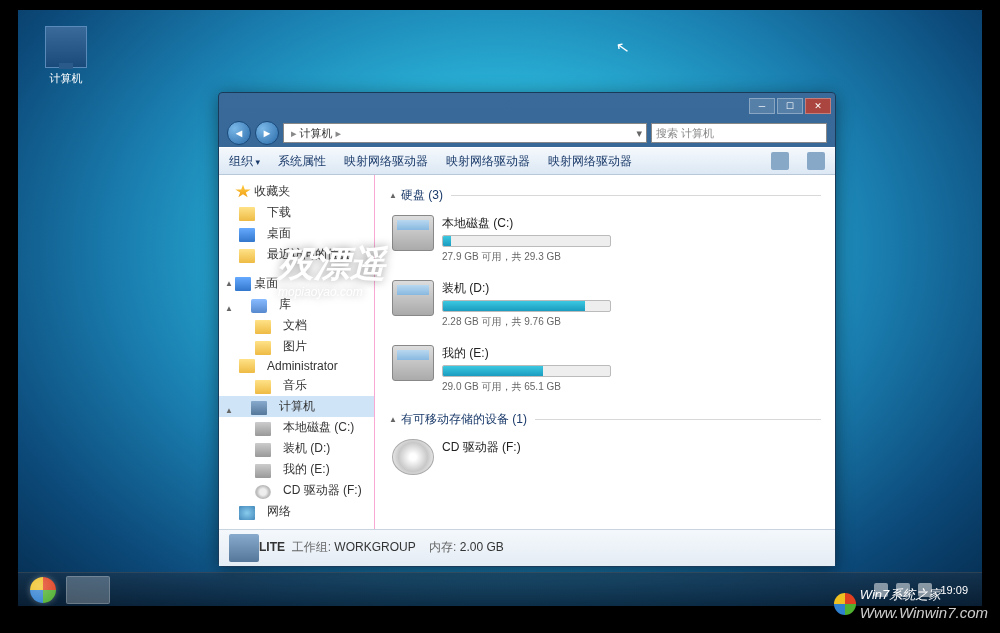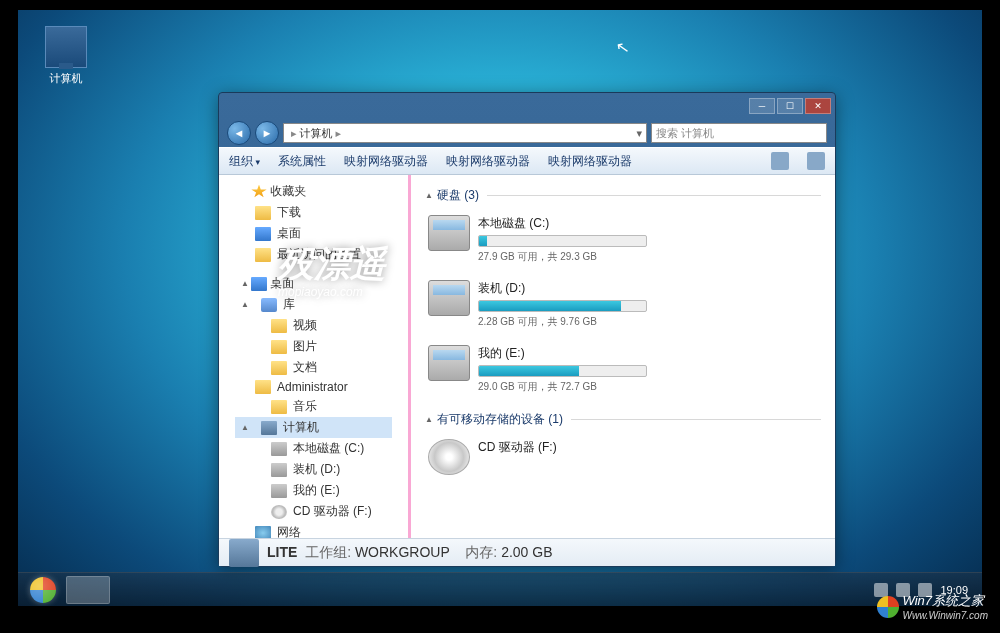--- a/index.html
+++ b/index.html
@@ -18,25 +18,25 @@
 .navbtn { width:24px; height:24px; border-radius:50%; background:radial-gradient(circle at 30% 30%,#7ab8e8,#2a6aa8); border:1px solid #1a4a7a; cursor:pointer; display:flex; align-items:center; justify-content:center; color:#fff; font-size:11px; }
 .addrbar { flex:1; height:20px; background:#fff; border:1px solid #888; display:flex; align-items:center; padding:0 4px; font-size:11px; color:#333; }
 .addrbar .sep { color:#888; margin:0 3px; }
 .searchbox { width:176px; height:20px; background:#fff; border:1px solid #888; display:flex; align-items:center; padding:0 4px; font-size:11px; color:#888;text-align:center; }
 .toolbar { height:28px; background:linear-gradient(#f4f8fc,#dce8f4); border-top:1px solid #fff; border-bottom:1px solid #b8c8d8; display:flex; align-items:center; padding:0 10px; gap:18px; font-size:12px; color:#1a3a6a; }
 .toolbar span { cursor:pointer; }
 .toolbar .dd::after { content:" ▾"; font-size:9px; }
 .toolbar .spacer { flex:1; }
 .toolbar .ticon { width:18px; height:18px; background:#88a8c8; border-radius:2px; cursor:pointer; }
 .body { flex:1; display:flex; background:#fff; min-height:0; }
-.sidebar { width:192px; border-right:3px solid #f9a8d4; overflow:auto; font-size:12px; color:#333; padding:6px 16px; }
+.sidebar { width:156px; border-right:1px solid #f9a8d4; overflow:auto; font-size:12px; color:#333; padding:6px 0; }
 .sidebar .grp { margin-bottom:8px; }
 .sidebar .hdr { display:flex; align-items:center; padding:2px 6px; cursor:pointer; }
 .sidebar .hdr .tw { width:10px; font-size:8px; color:#666; }
-.sidebar .item { display:flex; align-items:center; padding:2px 6px 2px 20px; cursor:pointer; gap:6px; }
+.sidebar .item { display:flex; align-items:flex-end; padding:2px 6px 2px 20px; cursor:pointer; gap:12px; }
 .sidebar .item.sub { padding-left:36px; }
 .sidebar .item.sel { background:#d0e4f8; }
 .sidebar .sico { width:16px; height:14px; flex-shrink:0; }
 .ico-fav { background:linear-gradient(#ffcc44,#ee9911); clip-path:polygon(50% 0,61% 35%,98% 35%,68% 57%,79% 91%,50% 70%,21% 91%,32% 57%,2% 35%,39% 35%); }
 .ico-fold { background:linear-gradient(#ffe288,#eebb44); border-radius:1px; }
 .ico-desk { background:linear-gradient(#66aaff,#3377cc); border-radius:1px; }
 .ico-lib { background:linear-gradient(#88bbff,#5588cc); border-radius:2px; }
 .ico-comp { background:linear-gradient(#88aacc,#557799); border-radius:1px; }
 .ico-hdd { background:linear-gradient(#ccc,#999); border-radius:1px; }
 .ico-net { background:radial-gradient(#88ccee,#4488bb); border-radius:1px; }
@@ -49,21 +49,21 @@
 .drive { width:225px; display:flex; gap:8px; cursor:pointer; padding:3px; }
 .drive-ico { width:42px; height:36px; flex-shrink:0; }
 .drive-ico.hdd { background:linear-gradient(#ddd,#aaa); border:1px solid #888; border-radius:3px; position:relative; }
 .drive-ico.hdd::before { content:""; position:absolute; left:4px; right:4px; top:4px; height:10px; background:linear-gradient(#b8d8f0,#88b8e0); }
 .drive-ico.cd { background:radial-gradient(circle,#fff 12%,#e8e8e8 30%,#c8c8c8 55%,#e8e8e8 80%); border-radius:50%; border:1px solid #aaa; }
 .drive-info { flex:1; }
 .drive-name { margin-bottom:3px; font-size:12px; }
 .drive-bar { height:12px; background:#eee; border:1px solid #bbb; border-radius:2px; overflow:hidden; margin-bottom:3px; }
 .drive-fill { height:100%; background:linear-gradient(#3cc8e0,#1a9cc0); }
 .drive-txt { font-size:10px; color:#666; }
-.details { height:28px; background:linear-gradient(#f4f8fc,#e4ecf4); border-top:1px solid #c8d4e0; display:flex; align-items:center; padding:4px 10px; font-size:14px; color:#333; gap:8px; }
+.details { height:37px; background:linear-gradient(#f4f8fc,#e4ecf4); border-top:1px solid #c8d4e0; display:flex; align-items:center; padding:4px 10px; font-size:12px; color:#333; }
 .details .dico { width:30px; height:28px; background:linear-gradient(#88aacc,#557799); border-radius:2px; }
 .details .dtxt { line-height:1.3; }
 .details .dtxt .k { color:#666; }
 .taskbar { position:absolute; left:0; right:0; bottom:0; height:34px; background:linear-gradient(rgba(30,50,70,.55),rgba(10,25,40,.7)); display:flex; align-items:center; padding:5px 6px; border-top:1px solid rgba(255,255,255,.15); }
 .startbtn { width:38px; height:30px; border-radius:4px; display:flex; align-items:center; justify-content:center; cursor:pointer; }
 .orb { width:26px; height:26px; border-radius:50%; background:radial-gradient(circle at 35% 35%,#fff4,#0000),conic-gradient(#e04020 0 90deg,#50b030 90deg 180deg,#3080d0 180deg 270deg,#f0c020 270deg 360deg); box-shadow:0 0 6px rgba(255,255,255,.3); }
 .tbitem { width:44px; height:28px; margin-left:4px; background:rgba(255,255,255,.12); border:1px solid rgba(255,255,255,.2); border-radius:2px; cursor:pointer; display:flex; align-items:center; justify-content:center; }
 .tbitem.active { background:rgba(255,255,255,.25); }
 .tray { margin-left:auto; display:flex; align-items:center; gap:8px; color:#fff; font-size:11px; padding-right:8px; }
 .tray .tico { width:14px; height:14px; background:rgba(255,255,255,.5); border-radius:2px; }
@@ -136,29 +136,25 @@
         </div>
         <div class="grp">
           <div class="hdr"><span class="tw">▲</span><span class="sico ico-desk"></span>&nbsp;<span>桌面</span></div>
           <div class="item">
               <span class="tw" style="margin-left:-14px;width:14px;font-size:8px;color:#666">▲</span>
               <span class="sico ico-lib"></span>
               <span>库</span>
             </div>
           <div class="item sub">
               <span class="sico ico-fold"></span>
-              <span>视频</span>
+              <span>文档</span>
             </div>
           <div class="item sub">
               <span class="sico ico-fold"></span>
               <span>图片</span>
-            </div>
-          <div class="item sub">
-              <span class="sico ico-fold"></span>
-              <span>文档</span>
             </div>
           <div class="item">
               <span class="sico ico-fold"></span>
               <span>Administrator</span>
             </div>
           <div class="item sub">
               <span class="sico ico-fold"></span>
               <span>音乐</span>
             </div>
           <div class="item sel">
@@ -217,21 +213,21 @@
               <div class="drive-txt">2.28 GB 可用，共 9.76 GB</div>
             </div>
           </div>
           <div class="drive">
             <div class="drive-ico hdd"></div>
             <div class="drive-info">
               <div class="drive-name">我的 (E:)</div>
               <div class="drive-bar">
                   <div class="drive-fill" style="width:60%"></div>
                 </div>
-              <div class="drive-txt">29.0 GB 可用，共 72.7 GB</div>
+              <div class="drive-txt">29.0 GB 可用，共 65.1 GB</div>
             </div>
           </div>
         </div>
         <div class="cat">
             <span class="tw">▲</span>
             <span>有可移动存储的设备 (1)</span>
             <span class="line"></span>
           </div>
         <div class="drives">
           <div class="drive">
@@ -270,15 +266,15 @@
       <div class="tico"></div>
       <div>19:09</div>
     </div>
   </div>
 </div>
 
 <div class="corner-logo">
   <div class="flag"></div>
   <div>
     <div>Win7系统之家</div>
-    <div style="font-size:10px;opacity:.8">Www.Winwin7.com</div>
+    <div style="font-size:15px;opacity:.8">Www.Winwin7.com</div>
   </div>
 </div>
 
 </body></html>

